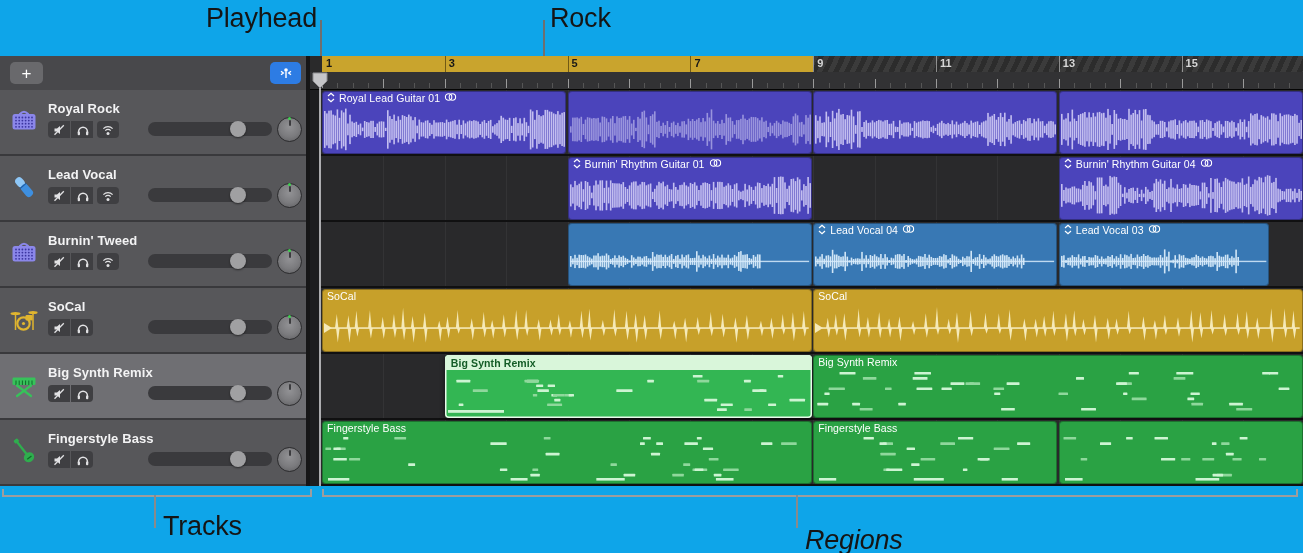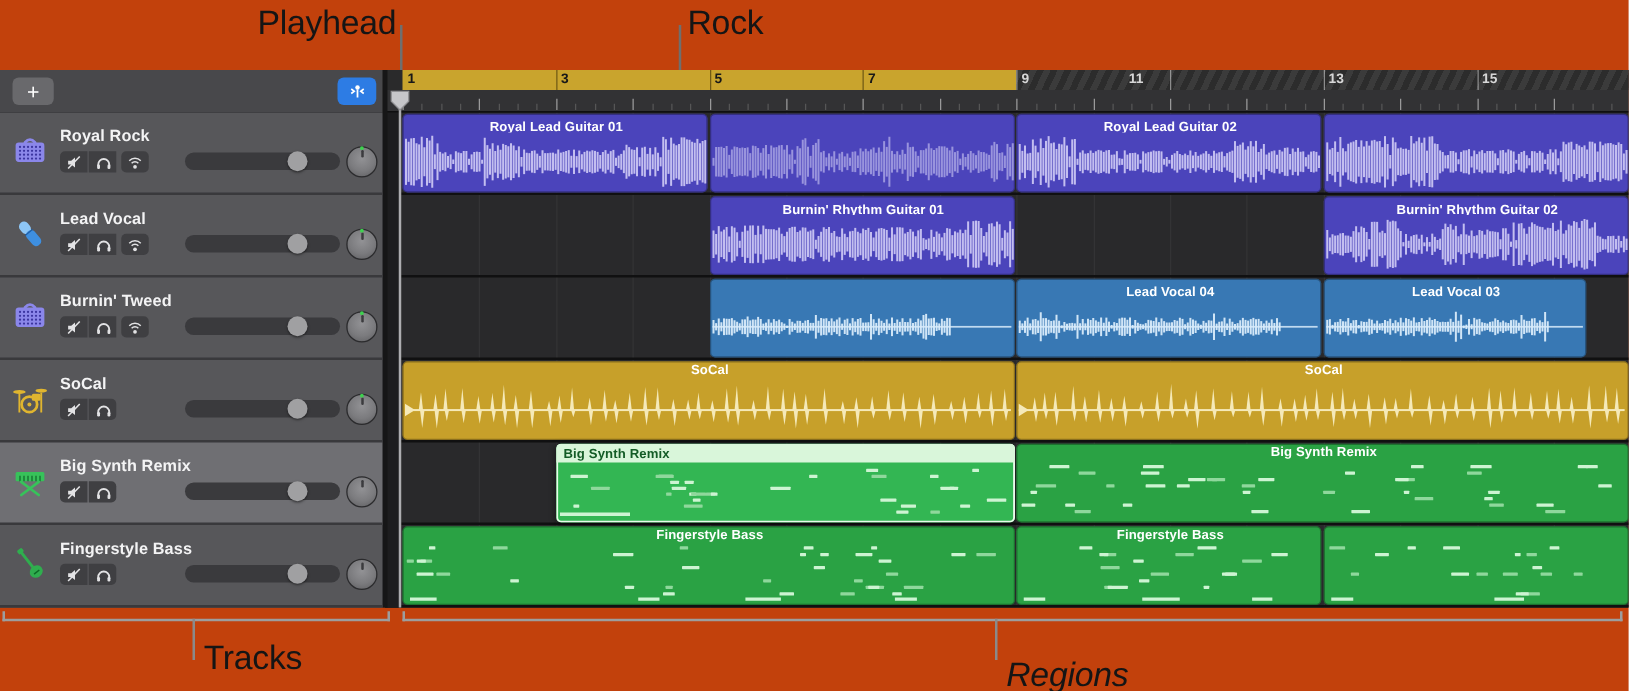--- a/index.html
+++ b/index.html
@@ -1,16 +1,16 @@
 <!DOCTYPE html>
 <html><head>
 <meta charset="utf-8">
 <style>
   html,body{margin:0;padding:0;background:#fff;}
-  #stage{position:relative;width:1303px;height:553px;background:#c2410c;overflow:hidden;
+  #stage{position:relative;width:1303px;height:553px;background:#0ea5e9;overflow:hidden;
          font-family:"Liberation Sans","DejaVu Sans",sans-serif;}
   
   .anno{position:absolute;font-size:27px;color:#151515;letter-spacing:-0.2px;white-space:nowrap;}
   .anno-line{position:absolute;background:#6f6f6f;}
   .bracket{position:absolute;background:#9d9d9d;}
   
   #app-bg{position:absolute;left:0;top:56px;width:1303px;height:430px;background:#202022;}
   #tracks-topbar{position:absolute;left:0;top:56px;width:308px;height:34px;background:#48484b;border-bottom:1px solid #0a0a0a;}
   #panel-edge{position:absolute;left:306px;top:56px;width:4px;height:430px;background:#161617;}
   #tracks-panel{position:absolute;left:0;top:90px;width:306px;height:396px;}
@@ -41,22 +41,22 @@
   .rline{position:absolute;top:0;width:1px;height:16px;}
   #tick-strip{position:absolute;left:308px;top:72px;width:995px;height:18px;background:#323234;border-bottom:1px solid #050505;box-sizing:border-box;}
   .tick{position:absolute;bottom:1px;width:1px;}
   
   #lanes{position:absolute;left:308px;top:90px;width:995px;height:396px;background:#29292b;}
   .gridline{position:absolute;top:0;width:1px;height:396px;background:rgba(255,255,255,0.05);}
   .lanesep{position:absolute;left:0;width:995px;height:2px;background:#101011;}
   
   .region{position:absolute;border-radius:4px;overflow:hidden;box-shadow:inset 0 0 0 1px rgba(0,0,0,0.3);}
   .region.sel{box-shadow:inset 0 0 0 1.5px rgba(242,255,242,0.95),0 1px 5px rgba(0,0,0,0.55);}
-  .rlabel{position:absolute;top:1px;left:5px;right:3px;height:14px;display:flex;align-items:center;gap:4px;
-          font-size:10.5px;font-weight:700;color:#fff;white-space:nowrap;overflow:hidden;letter-spacing:0.1px;flex-direction:column;}
+  .rlabel{position:absolute;top:1px;left:5px;right:3px;height:14px;display:flex;gap:4px;
+          font-size:10.5px;font-weight:400;color:#fff;white-space:nowrap;overflow:hidden;letter-spacing:0.1px;}
   .rheader{position:absolute;top:0;left:0;right:0;height:15px;display:flex;align-items:center;
            font-size:10.5px;font-weight:700;padding-left:6px;border-radius:3px 3px 0 0;letter-spacing:0.1px;}
   .wave{position:absolute;left:0;top:0;}
   
   #playhead-line{position:absolute;left:319px;top:80px;width:2px;height:406px;background:rgba(222,222,226,0.75);}
   #playhead-handle{position:absolute;left:312px;top:72px;}
 </style>
 </head>
 <body>
 <div id="stage">
@@ -109,21 +109,21 @@
       <div class="rnum cycle" style="left: 18px;">1</div>
       <div class="rline" style="left: 136.8px; background: rgba(40, 30, 0, 0.55);"></div>
       <div class="rnum cycle" style="left: 140.8px;">3</div>
       <div class="rline" style="left: 259.6px; background: rgba(40, 30, 0, 0.55);"></div>
       <div class="rnum cycle" style="left: 263.6px;">5</div>
       <div class="rline" style="left: 382.4px; background: rgba(40, 30, 0, 0.55);"></div>
       <div class="rnum cycle" style="left: 386.4px;">7</div>
       <div class="rline" style="left: 505.2px; background: rgba(220, 220, 220, 0.55);"></div>
       <div class="rnum post" style="left: 509.2px;">9</div>
       <div class="rline" style="left: 628px; background: rgba(220, 220, 220, 0.55);"></div>
-      <div class="rnum post" style="left: 595px;">11</div>
+      <div class="rnum post" style="left: 632px;">11</div>
       <div class="rline" style="left: 750.8px; background: rgba(220, 220, 220, 0.55);"></div>
       <div class="rnum post" style="left: 754.8px;">13</div>
       <div class="rline" style="left: 873.6px; background: rgba(220, 220, 220, 0.55);"></div>
       <div class="rnum post" style="left: 877.6px;">15</div>
     </div>
 <div id="tick-strip">
       <div class="tick" style="left: 14px; height: 9px; background: rgb(154, 154, 154);"></div>
       <div class="tick" style="left: 29.4px; height: 5px; background: rgb(86, 86, 86);"></div>
       <div class="tick" style="left: 44.7px; height: 5px; background: rgb(86, 86, 86);"></div>
       <div class="tick" style="left: 60.1px; height: 5px; background: rgb(86, 86, 86);"></div>
@@ -826,31 +826,20 @@
         <rect x="224.6" y="27.3" width="1.6" height="22.2" fill="#c9c5f2" opacity="0.95"></rect>
         <rect x="226.7" y="30.4" width="1.6" height="16.0" fill="#c9c5f2" opacity="0.95"></rect>
         <rect x="228.8" y="30.1" width="1.6" height="16.6" fill="#c9c5f2" opacity="0.95"></rect>
         <rect x="230.9" y="34.7" width="1.6" height="7.5" fill="#c9c5f2" opacity="0.95"></rect>
         <rect x="233.0" y="32.7" width="1.6" height="11.4" fill="#c9c5f2" opacity="0.95"></rect>
         <rect x="235.1" y="30.3" width="1.6" height="16.3" fill="#c9c5f2" opacity="0.95"></rect>
         <rect x="237.2" y="29.9" width="1.6" height="17.1" fill="#c9c5f2" opacity="0.95"></rect>
         <rect x="239.3" y="30.5" width="1.6" height="15.8" fill="#c9c5f2" opacity="0.95"></rect>
         <rect x="241.4" y="33.4" width="1.6" height="10.0" fill="#c9c5f2" opacity="0.95"></rect>
       </svg>
-      <div class="rlabel">
-        <svg width="8" height="11">
-          <path d="M1,4 L4,1.2 L7,4" stroke="#fff" stroke-width="1.2" fill="none"></path>
-          <path d="M1,7 L4,9.8 L7,7" stroke="#fff" stroke-width="1.2" fill="none"></path>
-        </svg>
-        <span>Royal Lead Guitar 02</span>
-        <svg width="13" height="10">
-          <circle cx="4.6" cy="5" r="3.2" stroke="#fff" stroke-width="1.1" fill="none"></circle>
-          <circle cx="8.4" cy="5" r="3.2" stroke="#fff" stroke-width="1.1" fill="none"></circle>
-        </svg>
-      </div>
     </div>
     <div class="region" style="left: 1058.8px; top: 91px; width: 244.1px; height: 63px; background: rgb(75, 68, 187);">
       <svg width="245" height="63" class="wave">
         <rect x="2.0" y="22.9" width="1.6" height="31.0" fill="#c9c5f2" opacity="0.95"></rect>
         <rect x="4.1" y="28.6" width="1.6" height="19.6" fill="#c9c5f2" opacity="0.95"></rect>
         <rect x="6.2" y="27.4" width="1.6" height="22.0" fill="#c9c5f2" opacity="0.95"></rect>
         <rect x="8.3" y="22.1" width="1.6" height="32.6" fill="#c9c5f2" opacity="0.95"></rect>
         <rect x="10.4" y="30.5" width="1.6" height="16.0" fill="#c9c5f2" opacity="0.95"></rect>
         <rect x="12.5" y="18.6" width="1.6" height="39.8" fill="#c9c5f2" opacity="0.95"></rect>
         <rect x="14.6" y="27.6" width="1.6" height="21.8" fill="#c9c5f2" opacity="0.95"></rect>
@@ -1210,21 +1199,21 @@
         <rect x="235.1" y="31.6" width="1.6" height="13.7" fill="#c9c5f2" opacity="0.95"></rect>
         <rect x="237.2" y="35.8" width="1.6" height="5.3" fill="#c9c5f2" opacity="0.95"></rect>
         <rect x="239.3" y="32.0" width="1.6" height="12.8" fill="#c9c5f2" opacity="0.95"></rect>
         <rect x="241.4" y="33.9" width="1.6" height="9.1" fill="#c9c5f2" opacity="0.95"></rect>
       </svg>
       <div class="rlabel">
         <svg width="8" height="11">
           <path d="M1,4 L4,1.2 L7,4" stroke="#fff" stroke-width="1.2" fill="none"></path>
           <path d="M1,7 L4,9.8 L7,7" stroke="#fff" stroke-width="1.2" fill="none"></path>
         </svg>
-        <span>Burnin' Rhythm Guitar 02</span>
+        <span>Burnin' Rhythm Guitar 04</span>
         <svg width="13" height="10">
           <circle cx="4.6" cy="5" r="3.2" stroke="#fff" stroke-width="1.1" fill="none"></circle>
           <circle cx="8.4" cy="5" r="3.2" stroke="#fff" stroke-width="1.1" fill="none"></circle>
         </svg>
       </div>
     </div>
     <div class="region" style="left: 567.6px; top: 223px; width: 244.1px; height: 63px; background: rgb(56, 120, 180);">
       <svg width="245" height="63" class="wave">
         <rect x="2" y="37.73" width="239.10000000000002" height="1.4" fill="#d8ebfa" opacity="0.85"></rect>
         <rect x="2.0" y="33.0" width="1.6" height="10.8" fill="#d8ebfa" opacity="0.95"></rect>

